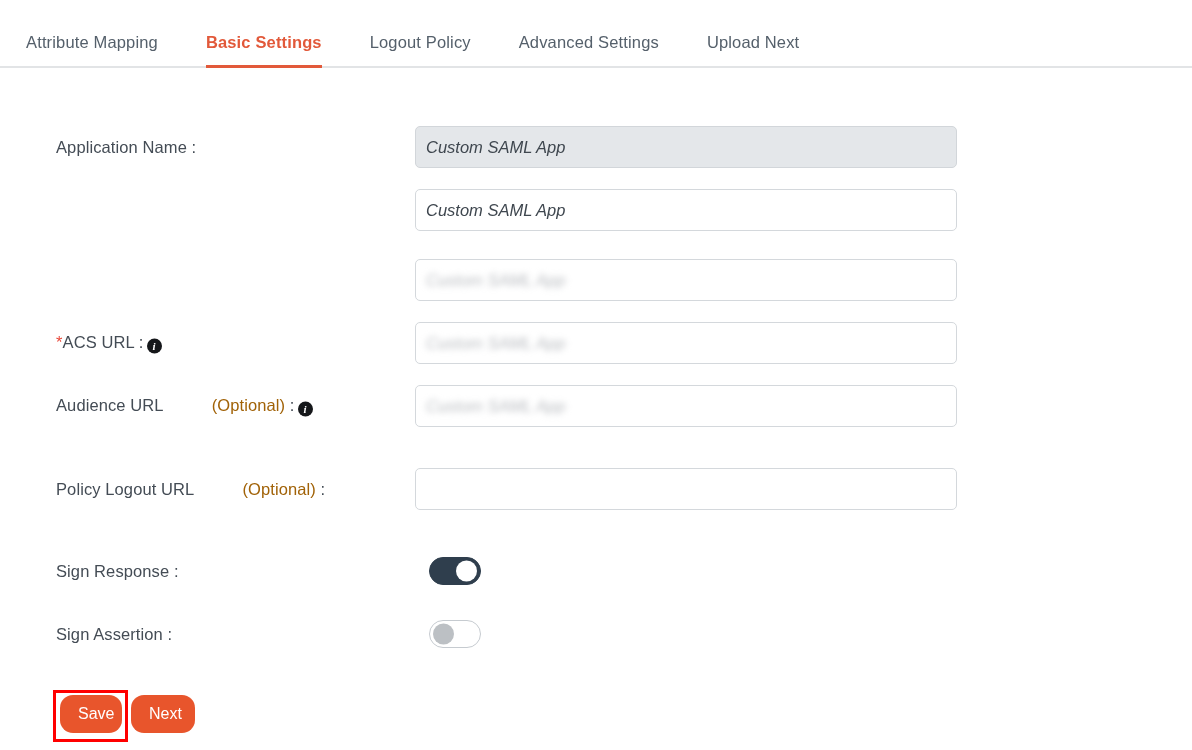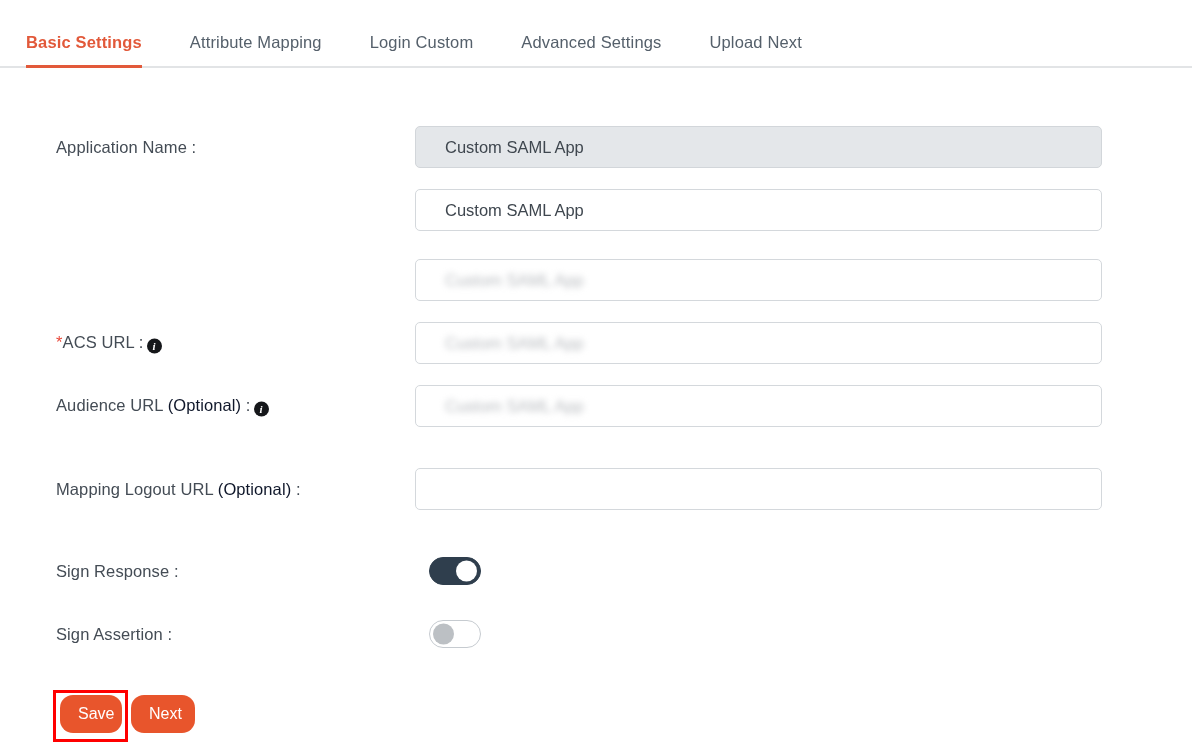--- a/index.html
+++ b/index.html
@@ -54,21 +54,21 @@
     position: absolute;
     left: 56px;
     top: 50%;
     transform: translateY(-50%);
     font-size: 16.5px;
     color: #444c55;
     white-space: nowrap;
     letter-spacing: .1px;
   }
   .req { color: #e8483a; }
-  .optional { color: #0f172a; }
+  .optional { color: #a16207; margin-left: 44px; }
 
   .info-icon {
     display: inline-block;
     vertical-align: -2px;
     margin-left: 3px;
     width: 15px; height: 15px;
     border-radius: 50%;
     background: #15171a;
     color: #ffffff;
     font-size: 11px;
@@ -77,30 +77,31 @@
     text-align: center;
     font-family: "Liberation Serif", serif;
     font-style: italic;
   }
 
   .field {
     position: absolute;
     left: 415px;
     top: 50%;
     transform: translateY(-50%);
-    width: 687px;
+    width: 542px;
     height: 42px;
     border: 1px solid #d4d8dc;
     border-radius: 5px;
     background: #ffffff;
     font-size: 16.5px;
     color: #3f474f;
-    padding: 0 29px;
+    padding: 0 10px;
     font-family: "Liberation Sans", sans-serif;
     outline: none;
+    font-style: italic;
   }
   .field.disabled {
     background: #e4e7ea;
     border-color: #d2d6da;
     color: #3f474f;
   }
   .field.blurred-ph::placeholder {
     color: #b9bcc0;
     filter: blur(3.2px);
     opacity: 1;
@@ -154,28 +155,28 @@
     background: transparent;
     pointer-events: none;
   }
 </style>
 </head>
 <body>
 
 <div class="page">
 
   <div class="tabbar">
+    <div class="tab">
+      <span>Attribute Mapping</span>
+    </div>
     <div class="tab active">
       <span>Basic Settings</span>
     </div>
     <div class="tab">
-      <span>Attribute Mapping</span>
-    </div>
-    <div class="tab">
-      <span>Login Custom</span>
+      <span>Logout Policy</span>
     </div>
     <div class="tab">
       <span>Advanced Settings</span>
     </div>
     <div class="tab">
       <span>Upload Next</span>
     </div>
   </div>
 
   <div class="form">
@@ -204,21 +205,21 @@
 
     <div class="row" style="top: 317px;">
       <div class="label">
         <span>Audience URL </span><span class="optional">(Optional)</span><span> :</span><span class="info-icon">i</span>
       </div>
       <input class="field blurred-ph" type="text" placeholder="Custom SAML App" style="">
     </div>
 
     <div class="row" style="top: 400px;">
       <div class="label">
-        <span>Mapping Logout URL </span><span class="optional">(Optional)</span><span> :</span>
+        <span>Policy Logout URL </span><span class="optional">(Optional)</span><span> :</span>
       </div>
       <input class="field" type="text" placeholder="" style="">
     </div>
 
     <div class="row" style="top: 482px; text-align: right;">
       <div class="label">
         <span>Sign Response :</span>
       </div>
       <div class="toggle on">
         <div class="knob"></div>

